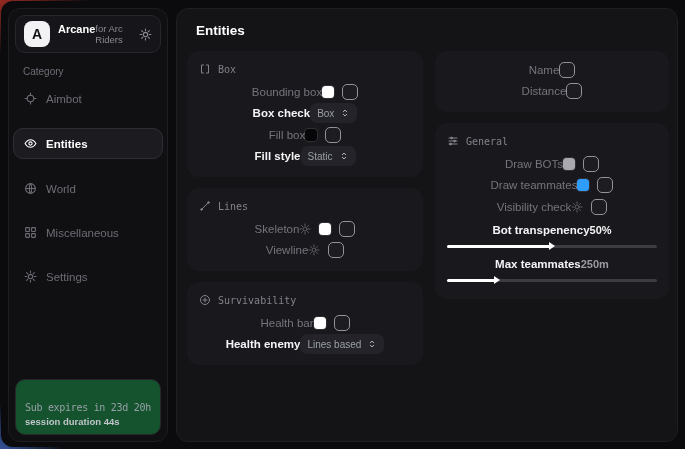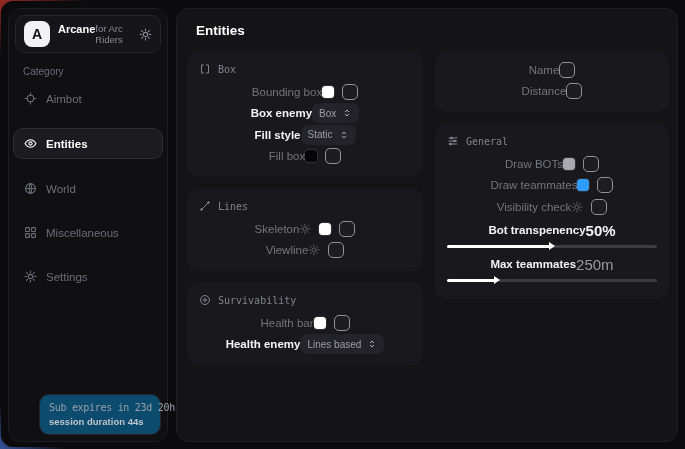--- a/index.html
+++ b/index.html
@@ -34,21 +34,21 @@
   .category{font-size:10px;color:#6d6d75;margin:13px 14px 7px;}
   .nav{display:flex;flex-direction:column;gap:15px;margin:0 4px;}
   .nav-item{
     height:27px;display:flex;align-items:center;gap:9px;padding:0 10px;border-radius:10px;
     font-size:11.5px;color:#6d6d75;border:1px solid transparent;cursor:default;
   }
   .nav-item .icon{display:flex;color:inherit;}
   .nav-item.selected{background:#1b1b20;border-color:#2e2e34;color:#ffffff;font-weight:600;height:29px;}
   .footer-card{
     position:absolute;left:6px;right:6px;bottom:6px;border:1px solid #26262c;border-radius:10px;
-    padding:7px 9px 7px;box-sizing:border-box;background:#0c4a6e;margin-left:24px;
+    padding:22px 9px 7px;box-sizing:border-box;background:#14532d;
   }
   .footer-line1{font-family:"DejaVu Sans Mono",monospace;font-size:10px;color:#98a0a8;white-space:nowrap;letter-spacing:-0.3px;}
   .footer-line2{font-size:9.5px;font-weight:600;color:#c2c6cc;margin-top:3px;}
   
   .main{
     position:absolute;left:175px;top:7px;right:7px;bottom:5px;
     background:#141417;border:1px solid #1e1e23;border-radius:12px;box-sizing:border-box;
     padding:12px 8px 12px 10px;
   }
   .title{font-size:13.5px;font-weight:700;color:#ffffff;margin:2px 0 13px 9px;}
@@ -58,22 +58,22 @@
   .col.right{width:236px;}
   .panel{background:#19191d;border-radius:12px;padding:8px 12px 10px;box-sizing:border-box;}
   .panel-header{
     display:flex;align-items:center;gap:7px;height:20px;margin-bottom:2px;
     font-family:"DejaVu Sans Mono",monospace;font-size:10px;color:#82828b;
   }
   .panel-header .icon{display:flex;color:#82828b;}
   .row{display:flex;align-items:center;justify-content:center;height:21.5px;}
   .label{font-size:11.5px;color:#74747c;}
   .label.bright,.value.bright{color:#f4f4f6;font-weight:600;}
-  .value{font-size:15px;}
-  .value.dim{color:#9a9aa2;font-weight:400;}
+  .value{font-size:11px;}
+  .value.dim{color:#9a9aa2;font-weight:700;}
   .controls{display:flex;align-items:center;gap:8px;}
   .rowgear{display:flex;color:#5f5f67;}
   .swatch{width:12px;height:12px;border-radius:3.5px;box-shadow:0 0 0 1px rgba(255,255,255,0.10);}
   .checkbox{
     width:14px;height:14px;border-radius:5px;border:1.5px solid #92929a;
     background:rgba(255,255,255,0.02);box-sizing:content-box;
   }
   .dropdown{
     display:flex;align-items:center;gap:6px;background:#232329;border-radius:7px;
     padding:2px 7px;height:16px;font-size:10px;color:#9aa0a6;
@@ -184,46 +184,46 @@
             <span>Box</span>
           </div>
           <div class="row">
             <span class="label">Bounding box</span>
             <span class="controls">
               <span class="swatch" style="background: rgb(255, 255, 255);"></span>
               <span class="checkbox"></span>
             </span>
           </div>
           <div class="row">
-            <span class="label bright">Box enemy</span>
+            <span class="label bright">Box check</span>
             <span class="dropdown">
               <span>Box</span>
               <span class="icon">
                 <svg width="10" height="10" viewBox="0 0 24 24" fill="none" stroke="currentColor" stroke-width="2.4" stroke-linecap="round">
                     <path d="M8 9l4-4 4 4M8 15l4 4 4-4"></path>
                   </svg>
               </span>
+            </span>
+          </div>
+          <div class="row">
+            <span class="label">Fill box</span>
+            <span class="controls">
+              <span class="swatch" style="background: rgb(6, 6, 8);"></span>
+              <span class="checkbox"></span>
             </span>
           </div>
           <div class="row">
             <span class="label bright">Fill style</span>
             <span class="dropdown">
               <span>Static</span>
               <span class="icon">
                 <svg width="10" height="10" viewBox="0 0 24 24" fill="none" stroke="currentColor" stroke-width="2.4" stroke-linecap="round">
                     <path d="M8 9l4-4 4 4M8 15l4 4 4-4"></path>
                   </svg>
               </span>
-            </span>
-          </div>
-          <div class="row">
-            <span class="label">Fill box</span>
-            <span class="controls">
-              <span class="swatch" style="background: rgb(6, 6, 8);"></span>
-              <span class="checkbox"></span>
             </span>
           </div>
         </section>
 
         <section class="panel">
           <div class="panel-header">
             <span class="icon">
               <svg width="12" height="12" viewBox="0 0 24 24" fill="none" stroke="currentColor" stroke-width="2" stroke-linecap="round">
                   <path d="M5 19L19 5"></path>
                   <circle cx="5" cy="19" r="1.6" fill="currentColor"></circle>

